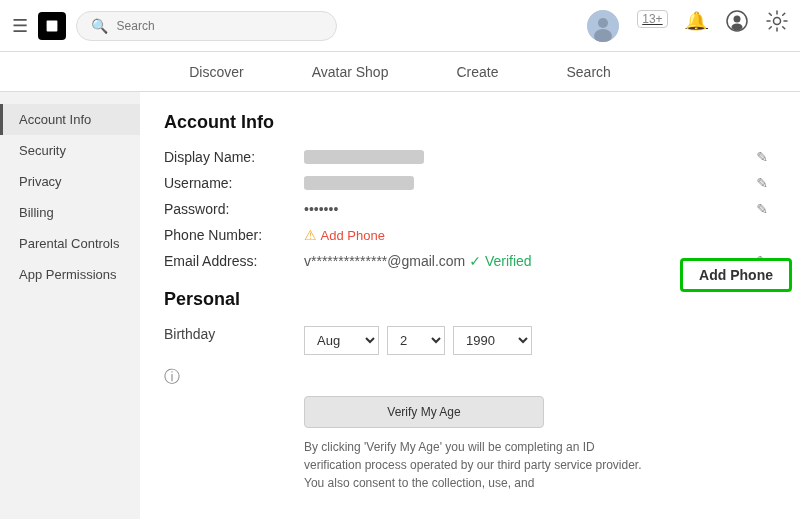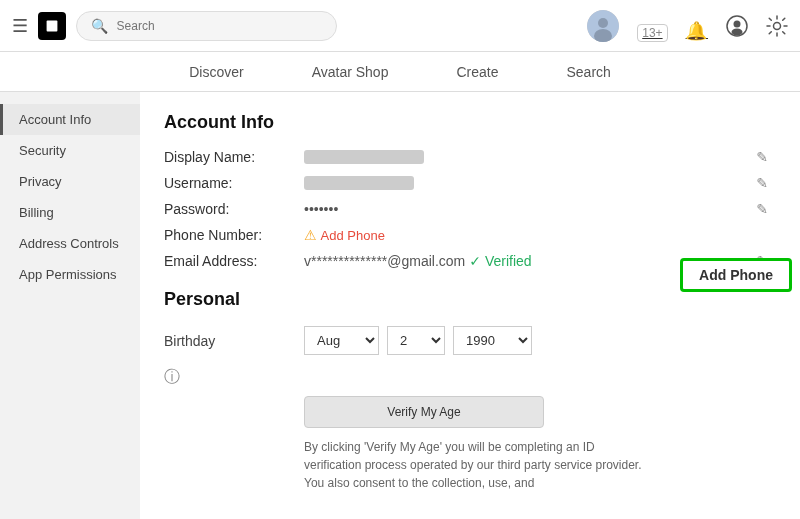--- a/index.html
+++ b/index.html
@@ -60,21 +60,21 @@
       color: #333;
       width: 100%;
     }
     .search-icon {
       color: #888;
       font-size: 14px;
     }
     .nav-spacer { flex: 1; }
     .avatar-area {
       display: flex;
-      align-items: flex-end;
+      align-items: flex-start;
       gap: 18px;
       text-decoration: underline;
     }
     .avatar-circle {
       width: 32px;
       height: 32px;
       border-radius: 50%;
       background: #ccc;
       overflow: hidden;
       display: flex;
@@ -218,21 +218,21 @@
       color: #333;
       cursor: pointer;
     }
 
     
     .personal-section {
       margin-top: 20px;
     }
     .birthday-row {
       display: flex;
-      align-items: center;
+      align-items: flex-start;
       margin-bottom: 12px;
     }
     .birthday-label {
       min-width: 140px;
       font-size: 14px;
       color: #444;
       font-weight: 500;
     }
     .birthday-selects {
       display: flex;
@@ -324,21 +324,21 @@
   <span class="nav-item">Search</span>
 </div>
 
 <div class="main-layout">
 
   <div class="sidebar">
     <div class="sidebar-item active">Account Info</div>
     <div class="sidebar-item">Security</div>
     <div class="sidebar-item">Privacy</div>
     <div class="sidebar-item">Billing</div>
-    <div class="sidebar-item">Address Controls</div>
+    <div class="sidebar-item">Parental Controls</div>
     <div class="sidebar-item">App Permissions</div>
   </div>
 
   <div class="content">
     <div class="section-title">Account Info</div>
 
     <div class="info-row">
       <span class="info-label">Display Name:</span>
       <span class="blurred-text" style="width:120px;"></span>
       <span class="edit-icon">✎</span>

